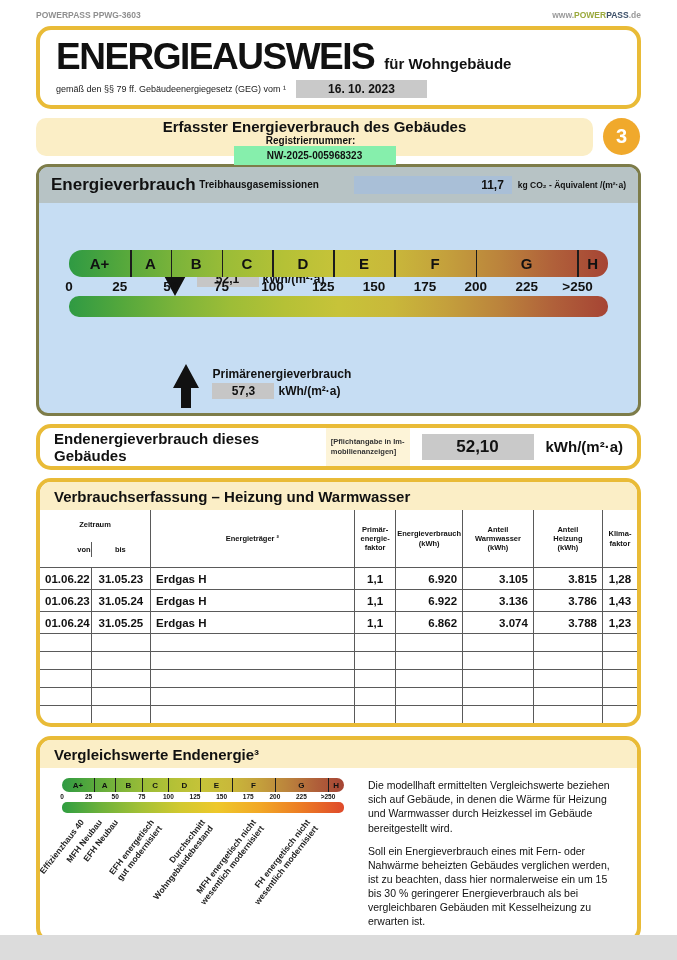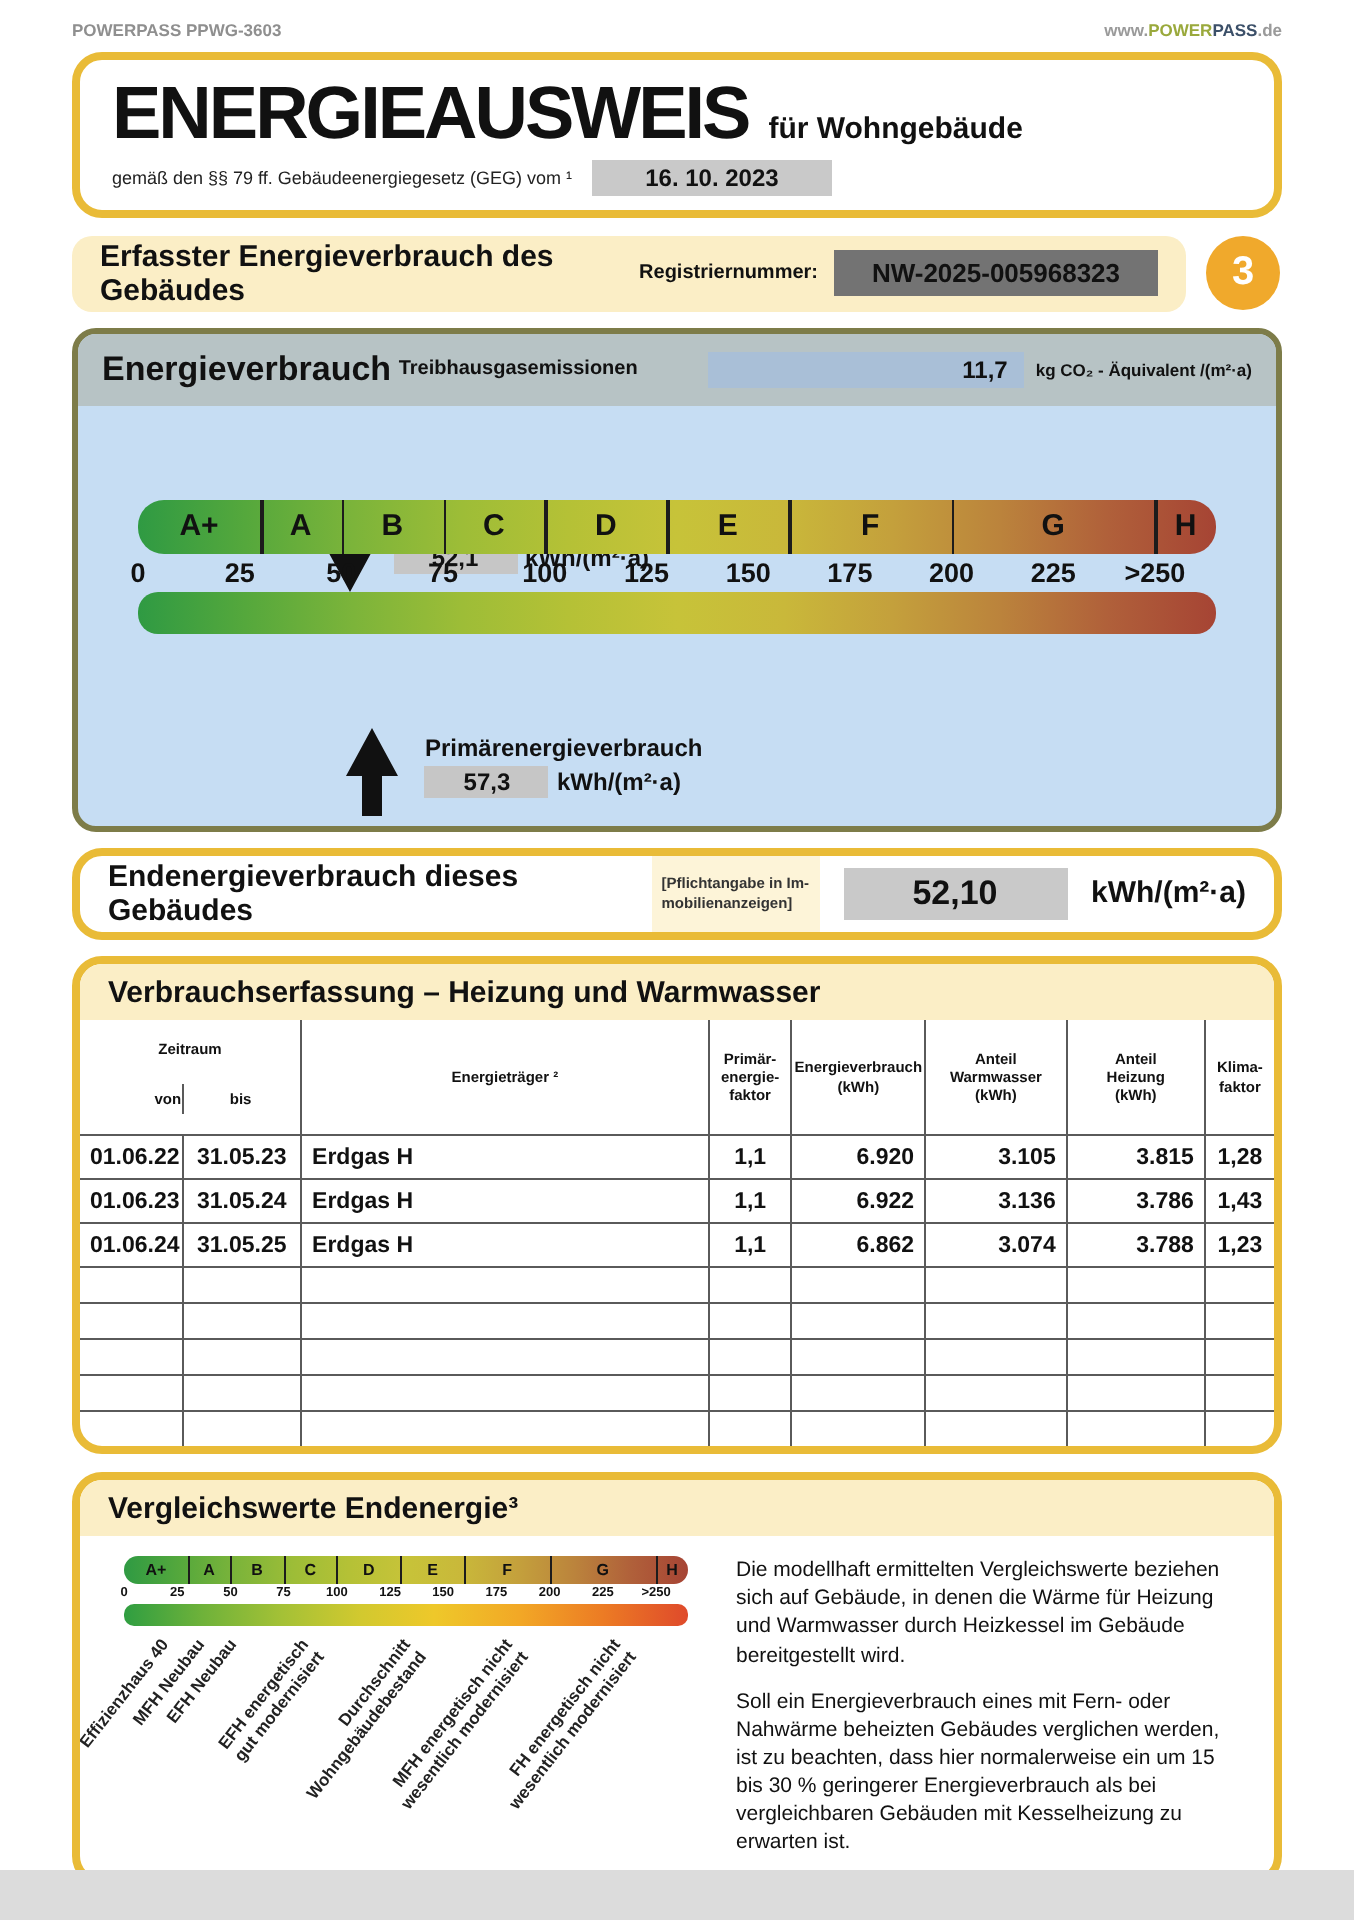--- a/index.html
+++ b/index.html
@@ -14,29 +14,29 @@
 
   
   .gbox{border:4px solid #e9bb37;border-radius:15px;background:#fff;overflow:hidden;}
 
   
   .title-box{padding:8px 16px 7px 16px;margin-bottom:9px;}
   .title-line{display:flex;align-items:baseline;gap:10px;}
   .h-main{font-size:37px;font-weight:bold;letter-spacing:-1.5px;line-height:1.05;}
   .h-sub{font-size:15px;font-weight:bold;}
   .law-line{display:flex;align-items:center;gap:10px;margin-top:3px;font-size:9px;color:#222;}
-  .date-box{background:#c9c9c9;padding:2px 0;width:120px;text-align:center;
+  .date-box{background:#c9c9c9;padding:2px 0;width:131px;text-align:center;
             font-size:12px;font-weight:bold;color:#111;}
 
   
   .band{background:#fbeec6;border-radius:10px;height:38px;display:flex;align-items:center;
-        padding:0 14px;margin:0 48px 8px 0;position:relative;}
+        padding:0 14px;margin:0 48px 8px 0;position:relative;flex-direction:column;}
   .band-title{font-size:15px;font-weight:bold;flex:1;}
   .reg-label{font-size:10px;font-weight:bold;margin-right:8px;}
-  .reg-box{background:#737373;width:162px;text-align:center;font-size:13px;font-weight:bold;padding:4px 0;}
+  .reg-box{background:#86efac;width:162px;text-align:center;font-size:10px;font-weight:bold;padding:4px 0;}
   .badge{position:absolute;right:-47px;top:0;width:37px;height:37px;border-radius:50%;
          background:#f0a92c;color:#fff;font-size:20px;font-weight:bold;
          display:flex;align-items:center;justify-content:center;}
 
   
   .panel{border:3px solid #7d7c49;border-radius:12px;background:#c6ddf3;overflow:hidden;margin-bottom:8px;}
   .panel-head{background:#b7c3c5;display:flex;align-items:center;padding:5px 12px;height:26px;}
   .panel-title{font-size:17px;font-weight:bold;flex:1;}
   .ghg-label{font-size:10px;font-weight:bold;margin-right:6px;}
   .ghg-box{background:#a9bfd7;width:150px;text-align:right;font-size:12px;font-weight:bold;

